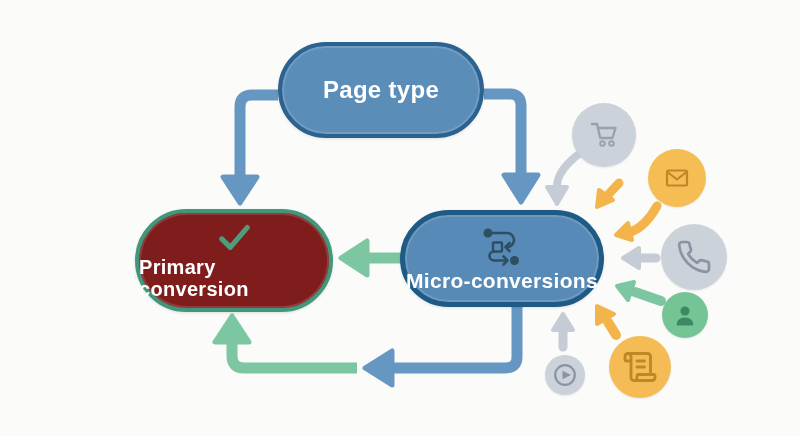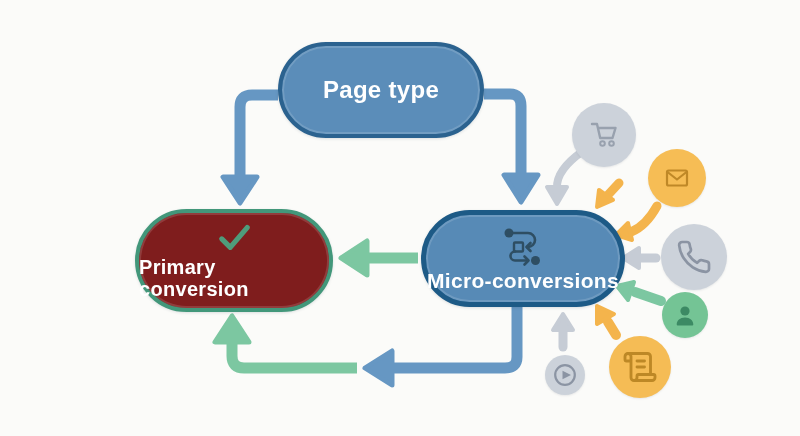--- a/index.html
+++ b/index.html
@@ -12,21 +12,21 @@
   .node{
     position:absolute;display:flex;flex-direction:column;align-items:center;justify-content:center;
     box-sizing:border-box;border-radius:56px;
     box-shadow:inset 0 0 0 2px rgba(255,255,255,0.14), 0 1px 3px rgba(40,60,80,0.15);
   }
   .node .label{color:#ffffff;font-weight:bold;letter-spacing:0.3px;line-height:1.1;}
   .node-page-type{left:278px;top:42px;width:206px;height:96px;background:#5b8db9;border:4px solid #2b628f;}
   .node-page-type .label{font-size:24px;}
   .node-primary{left:135px;top:209px;width:198px;height:103px;background:#7f1d1d;border:4px solid #42977a;gap:3px;}
   .node-primary .label{font-size:20px;}
-  .node-micro{left:421px;top:210px;width:204px;height:97px;background:#578ab6;border:5px solid #1d5a86;gap:2px;}
+  .node-micro{left:400px;top:210px;width:204px;height:97px;background:#578ab6;border:5px solid #1d5a86;gap:2px;}
   .node-micro .label{font-size:21px;}
   .sat{
     position:absolute;border-radius:50%;display:flex;align-items:center;justify-content:center;
     box-shadow:0 1px 2px rgba(60,70,90,0.10);
   }
   .sat-cart{left:572px;top:103px;width:64px;height:64px;background:#ccd2da;}
   .sat-email{left:648px;top:149px;width:58px;height:58px;background:#f6bd55;}
   .sat-phone{left:661px;top:224px;width:66px;height:66px;background:#ccd2da;}
   .sat-person{left:662px;top:292px;width:46px;height:46px;background:#74c495;}
   .sat-scroll{left:609px;top:336px;width:62px;height:62px;background:#f5bc55;}

